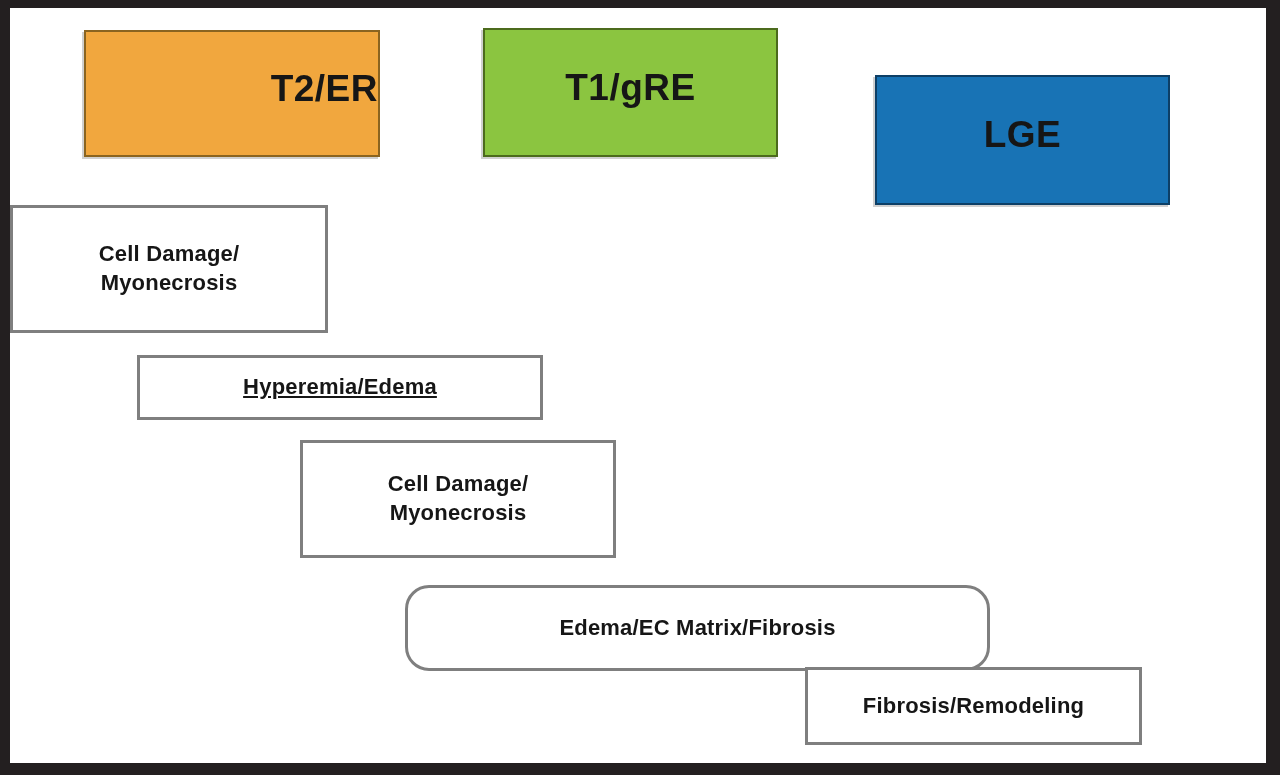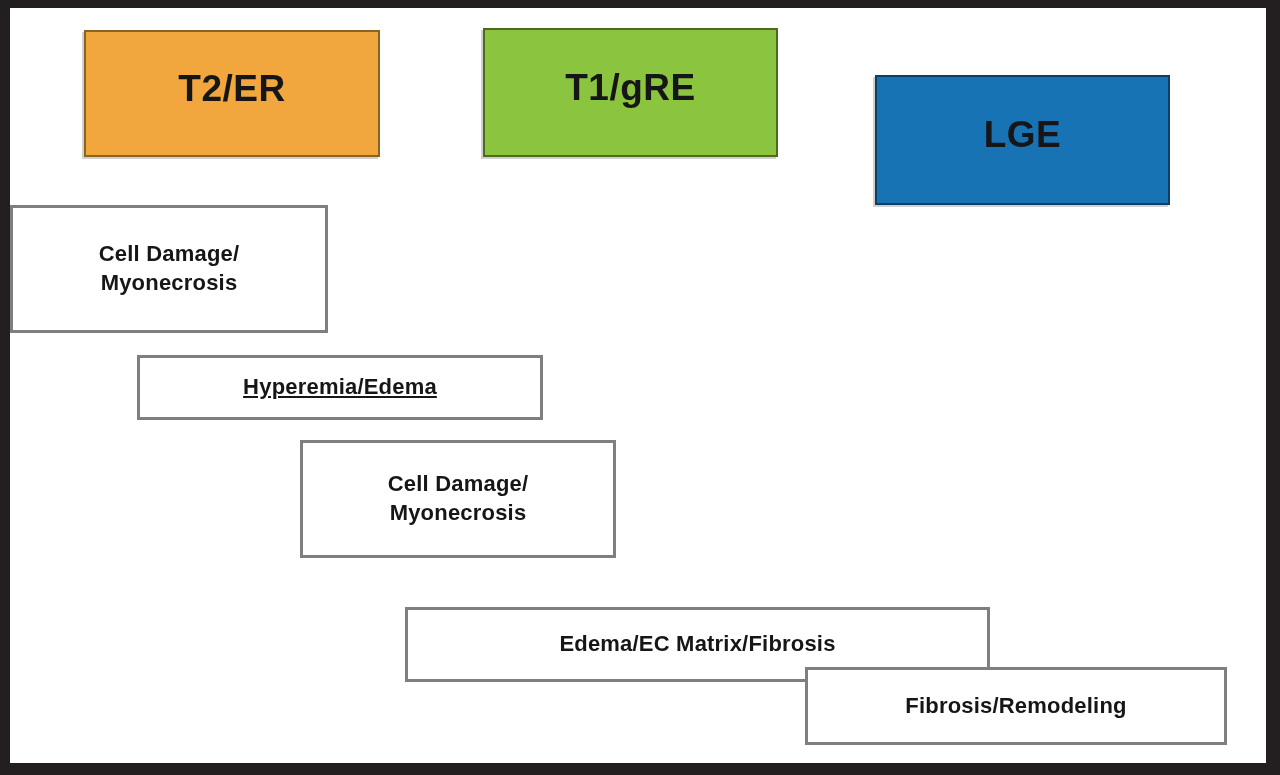--- a/index.html
+++ b/index.html
@@ -44,28 +44,28 @@
   }
   .finding {
     background: #ffffff;
     border: 3px solid #7f7f7f;
     font-size: 22px;
     line-height: 1.3;
     white-space: pre-line;
     letter-spacing: 0.2px;
   }
   
-  .mod-1 { left: 84px;  top: 30px; width: 296px; height: 127px; }
+  .mod-1 { left: 84px;  top: 30px; width: 296px; height: 127px; justify-content: flex-end; }
   .mod-2 { left: 483px; top: 28px; width: 295px; height: 129px; }
   .mod-3 { left: 875px; top: 27px; width: 295px; height: 130px; margin-top: 48px; }
   .find-1 { left: 10px;  top: 205px; width: 318px; height: 128px; }
   .find-2 { left: 137px; top: 355px; width: 406px; height: 65px; text-decoration: underline;  }
   .find-3 { left: 300px; top: 440px; width: 316px; height: 118px; }
-  .find-4 { left: 405px; top: 607px; width: 585px; height: 75px;  }
-  .find-5 { left: 805px; top: 667px; width: 422px; height: 78px;  }
+  .find-4 { left: 405px; top: 585px; width: 585px; height: 86px; border-radius: 24px;  }
+  .find-5 { left: 805px; top: 667px; width: 337px; height: 78px;  }
 </style>
 </head>
 <body>
 
 <div class="figure">
 
   <div class="box modality mod-1" style="background-color: rgb(241, 167, 62); border-color: rgb(138, 100, 32);">
     <span>T2/ER</span>
   </div>
 

